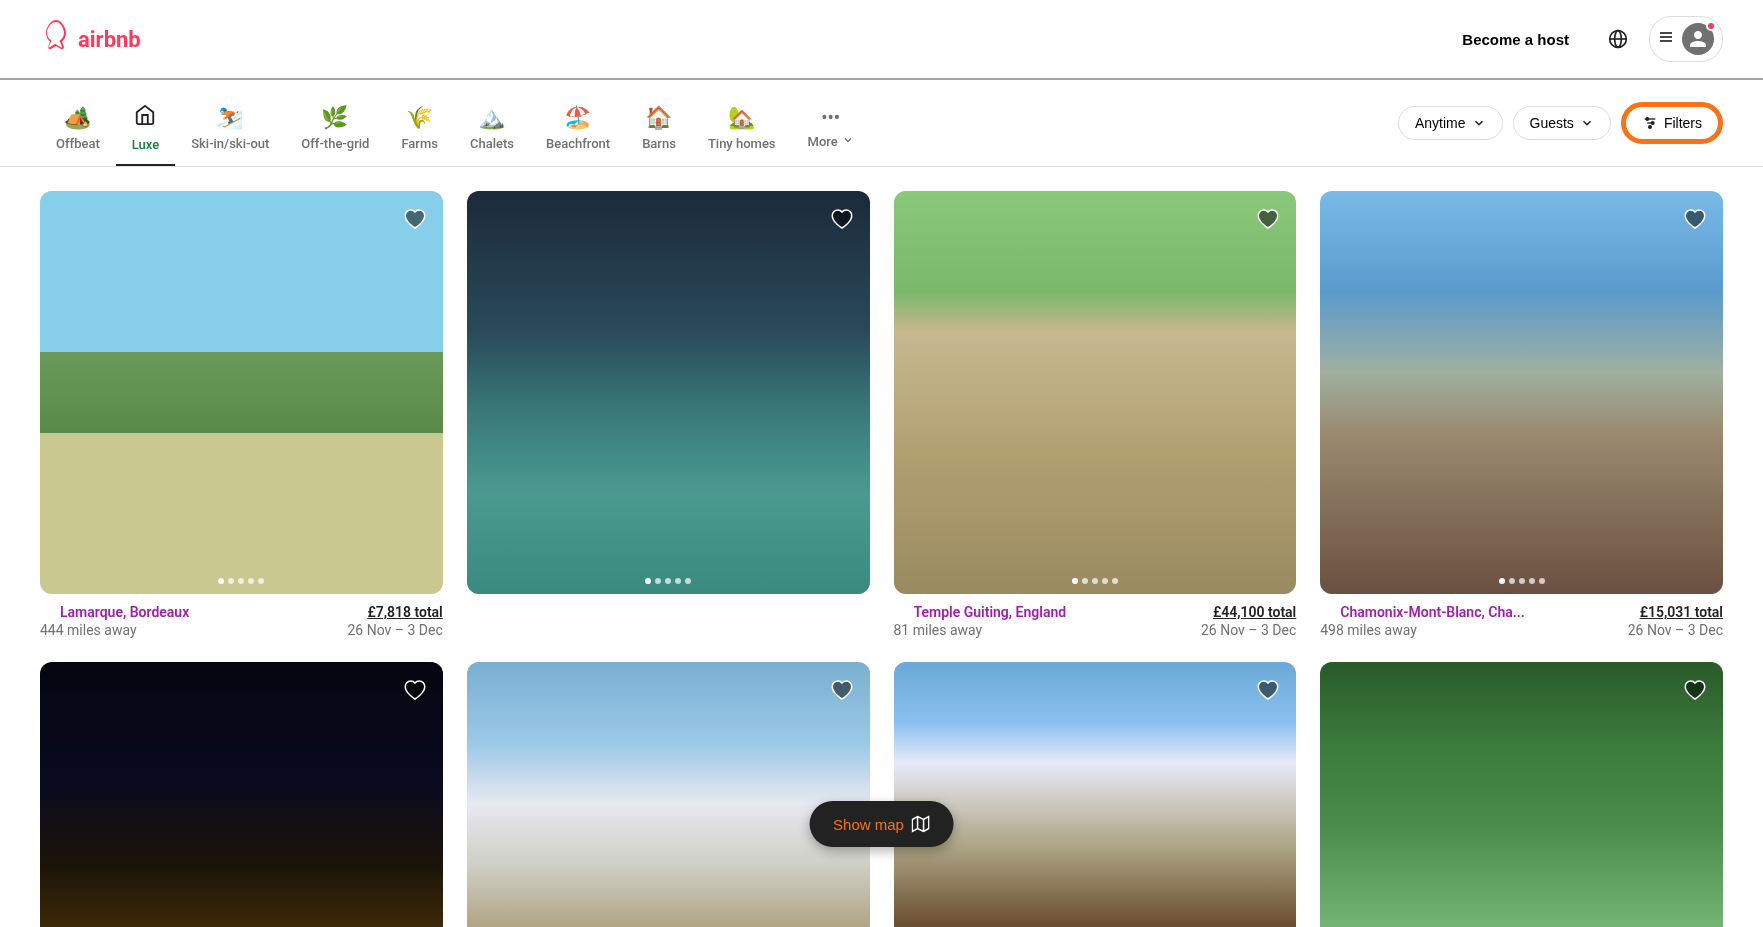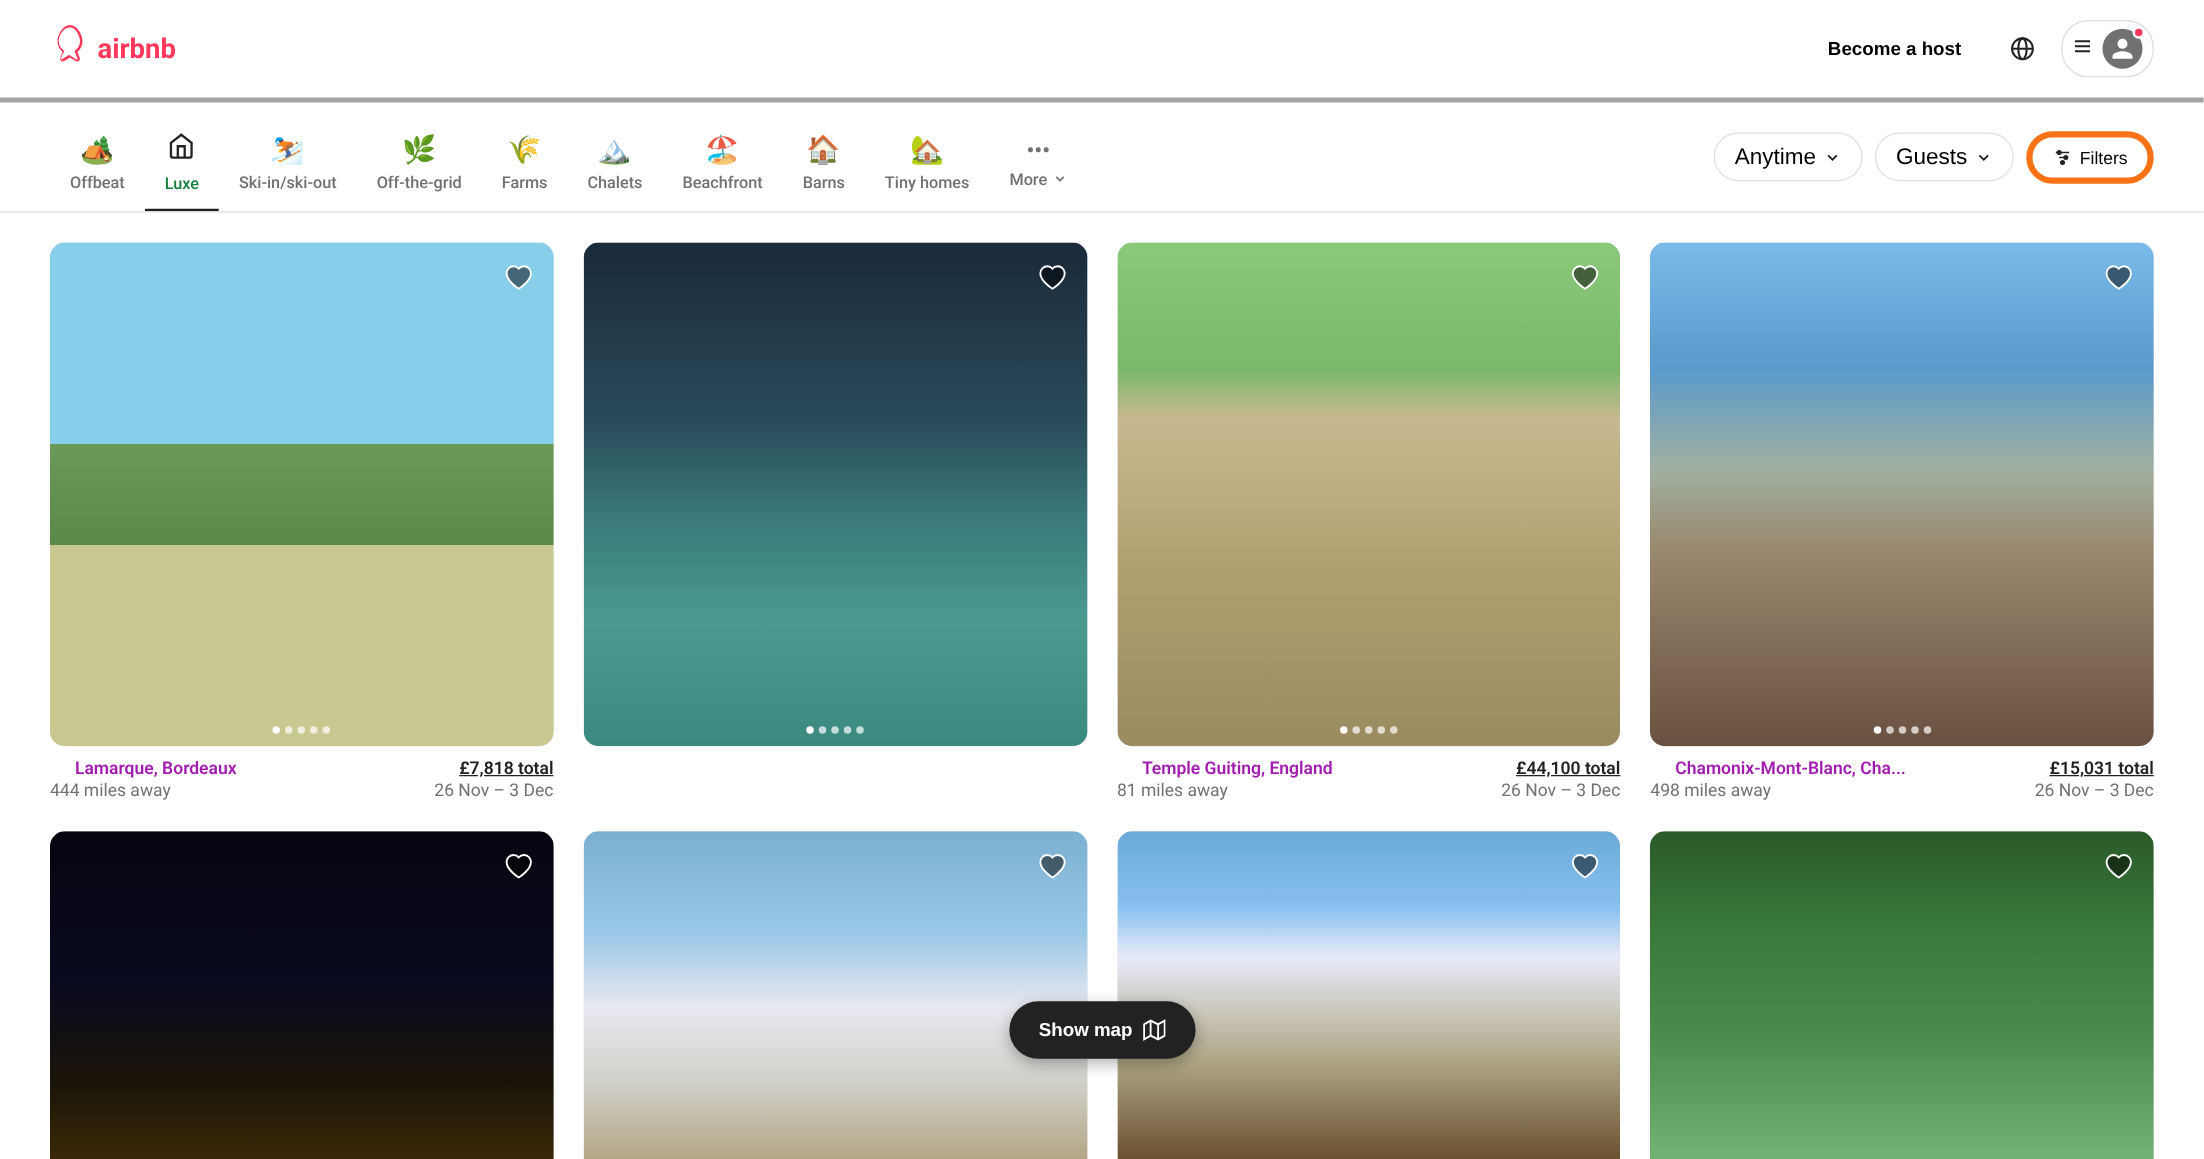--- a/index.html
+++ b/index.html
@@ -4,21 +4,21 @@
   <style>
     * { box-sizing: border-box; margin: 0; padding: 0; }
     body { font-family: -apple-system, BlinkMacSystemFont, 'Segoe UI', Roboto, sans-serif; background: #fff; color: #222; }
 
     
     .header {
       display: flex;
       align-items: center;
       justify-content: space-between;
       padding: 16px 40px;
-      border-bottom: 4px solid #a3a3a3;
+      border-bottom: 2px solid #a3a3a3;
       position: sticky;
       top: 0;
       background: #fff;
       z-index: 100;
     }
     .logo {
       display: flex;
       align-items: center;
       gap: 6px;
       cursor: pointer;
@@ -103,21 +103,21 @@
       align-items: center;
       gap: 10px;
       padding-bottom: 12px;
       flex-shrink: 0;
     }
     .anytime-btn, .guests-btn {
       display: flex; align-items: center; gap: 6px;
       border: 1px solid #ddd;
       border-radius: 22px;
       padding: 8px 16px;
-      font-size: 18px;
+      font-size: 14px;
       font-weight: 500;
       cursor: pointer;
       background: #fff;
     }
     .filters-btn {
       display: flex; align-items: center; gap: 6px;
       border: 5px solid #f97316;
       border-radius: 22px;
       padding: 8px 16px;
       font-size: 14px;
@@ -199,26 +199,26 @@
     .show-map-wrap {
       position: fixed;
       bottom: 80px;
       left: 50%;
       transform: translateX(-50%);
       z-index: 200;
     }
     .show-map-btn {
       display: flex; align-items: center; gap: 8px;
       background: #222;
-      color: #ffffff;
+      color: #f97316;
       border: none;
       border-radius: 24px;
       padding: 14px 24px;
       font-size: 15px;
-      font-weight: 700;
+      font-weight: 400;
       cursor: pointer;
       box-shadow: 0 4px 12px rgba(0,0,0,0.3);
       justify-content: space-between;
     }
 
     
     .listing-photo {
       width: 100%; height: 100%;
       position: relative;
       overflow: hidden;

